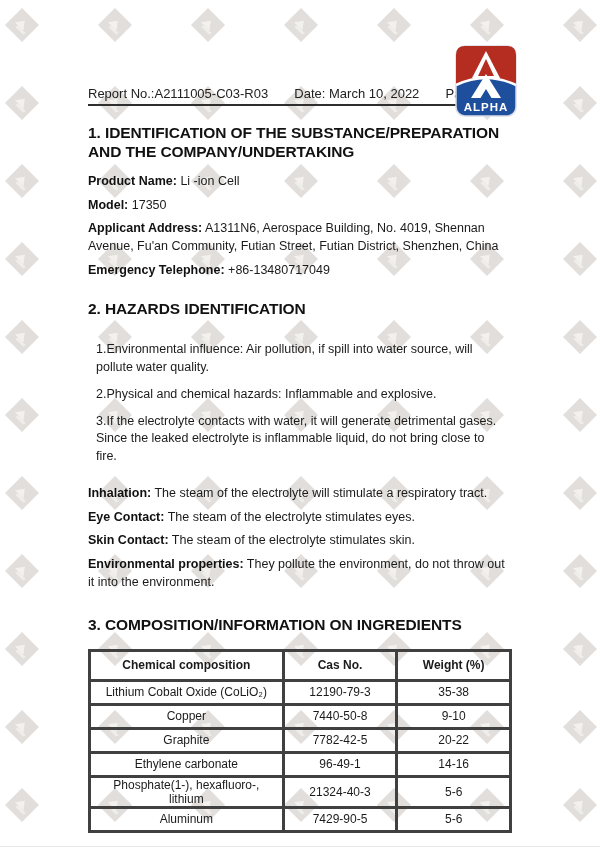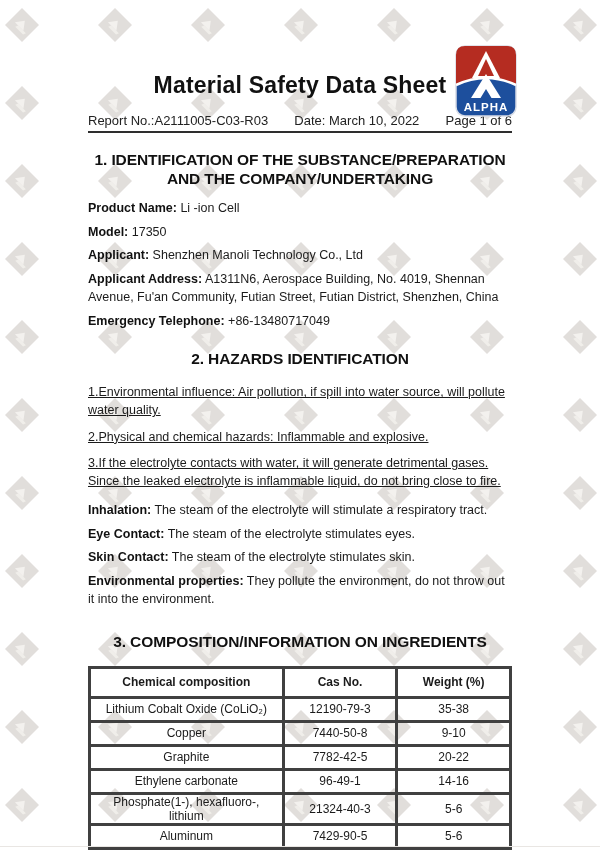--- a/index.html
+++ b/index.html
@@ -31,34 +31,34 @@
     margin:0; font-size:23px; font-weight:bold; text-align:center;
     color:#111; letter-spacing:0.2px;
   }
   .report-row {
     display:flex; justify-content:space-between; align-items:baseline;
     margin-top:14px; padding-bottom:3px; border-bottom:2px solid #2e2e2e;
     font-size:13px; color:#222;
   }
   .sec-heading {
     margin:20px 0 0 0; font-size:15.5px; font-weight:bold; color:#111;
-    line-height:1.22; letter-spacing:-0.1px;text-align:center;
+    line-height:1.22; letter-spacing:-0.1px;
   }
   .sec-heading.s1 { margin-top:18px; }
   .sec-heading.s2 { margin-top:20px; }
   .sec-heading.s3 { margin-top:24px; }
   .field { font-size:12.5px; line-height:1.42; margin:6px 0 0 0; }
   .field.first { margin-top:11px; }
   .field.gap-top { }
   .field b { color:#111;text-align:center; }
   
   .hazards { display:flex; margin-top:15px; font-size:12.5px; line-height:1.42; }
   .hazards-label { flex:0 0 88px; font-weight:bold; color:#111; }
   .hazards-items { flex:1; }
-  .hazards-items p { margin:0;text-decoration:underline; }
+  .hazards-items p { margin:8px; }
   .hazards-items p + p { margin-top:9px; }
   
   .comp-table {
     width:100%; border-collapse:collapse; margin-top:14px;
     font-size:12px; text-align:center; color:#1b1b1b;
   }
   .comp-table th, .comp-table td { border:3px solid #404040; padding:0 4px;margin-top:12px; }
   .comp-table th { height:27px; font-weight:bold; }
   .comp-table td { height:21px; }
   .comp-table .col1 { width:46%; }
@@ -161,41 +161,36 @@
     <path d="M1,10 Q1,1 10,1 H52 Q61,1 61,10 V40 Q31,26 1,40 Z" fill="#b52c21"></path>
     <path d="M1,40 Q31,26 61,40" stroke="#ffffff" stroke-width="2.5" fill="none"></path>
     <polygon points="31,6 45,33 17,33" fill="#ffffff"></polygon>
     <polygon points="31,14 39,31 23,31" fill="#b52c21"></polygon>
     <path d="M31,29 L46,53 H36.5 L31,44 L25.5,53 H16 Z" fill="#ffffff"></path>
     <text x="31" y="66" text-anchor="middle" font-size="11.5" font-weight="bold" fill="#ffffff" letter-spacing="1" font-family="Liberation Sans, DejaVu Sans, sans-serif">ALPHA</text>
   </svg>
 
   <div class="content">
 
-    <h1 class="doc-title">Material Safety Data Sheet</h1>
 
     <div class="report-row">
       <span>Report No.:A2111005-C03-R03</span>
       <span>Date: March 10, 2022</span>
       <span>Page 1 of 6</span>
     </div>
 
     <h2 class="sec-heading s1">1. IDENTIFICATION OF THE SUBSTANCE/PREPARATION AND THE COMPANY/UNDERTAKING</h2>
 
     <p class="field first">
       <b>Product Name:</b>
       <span>Li -ion Cell</span>
     </p>
     <p class="field">
       <b>Model:</b>
       <span>17350</span>
-    </p>
-    <p class="field">
-      <b>Applicant:</b>
-      <span>Shenzhen Manoli Technology Co., Ltd</span>
     </p>
     <p class="field">
       <b>Applicant Address:</b>
       <span>A1311N6, Aerospace Building, No. 4019, Shennan Avenue, Fu'an Community, Futian Street, Futian District, Shenzhen, China</span>
     </p>
     <p class="field gap-top">
       <b>Emergency Telephone:</b>
       <span>+86-13480717049</span>
     </p>
 

